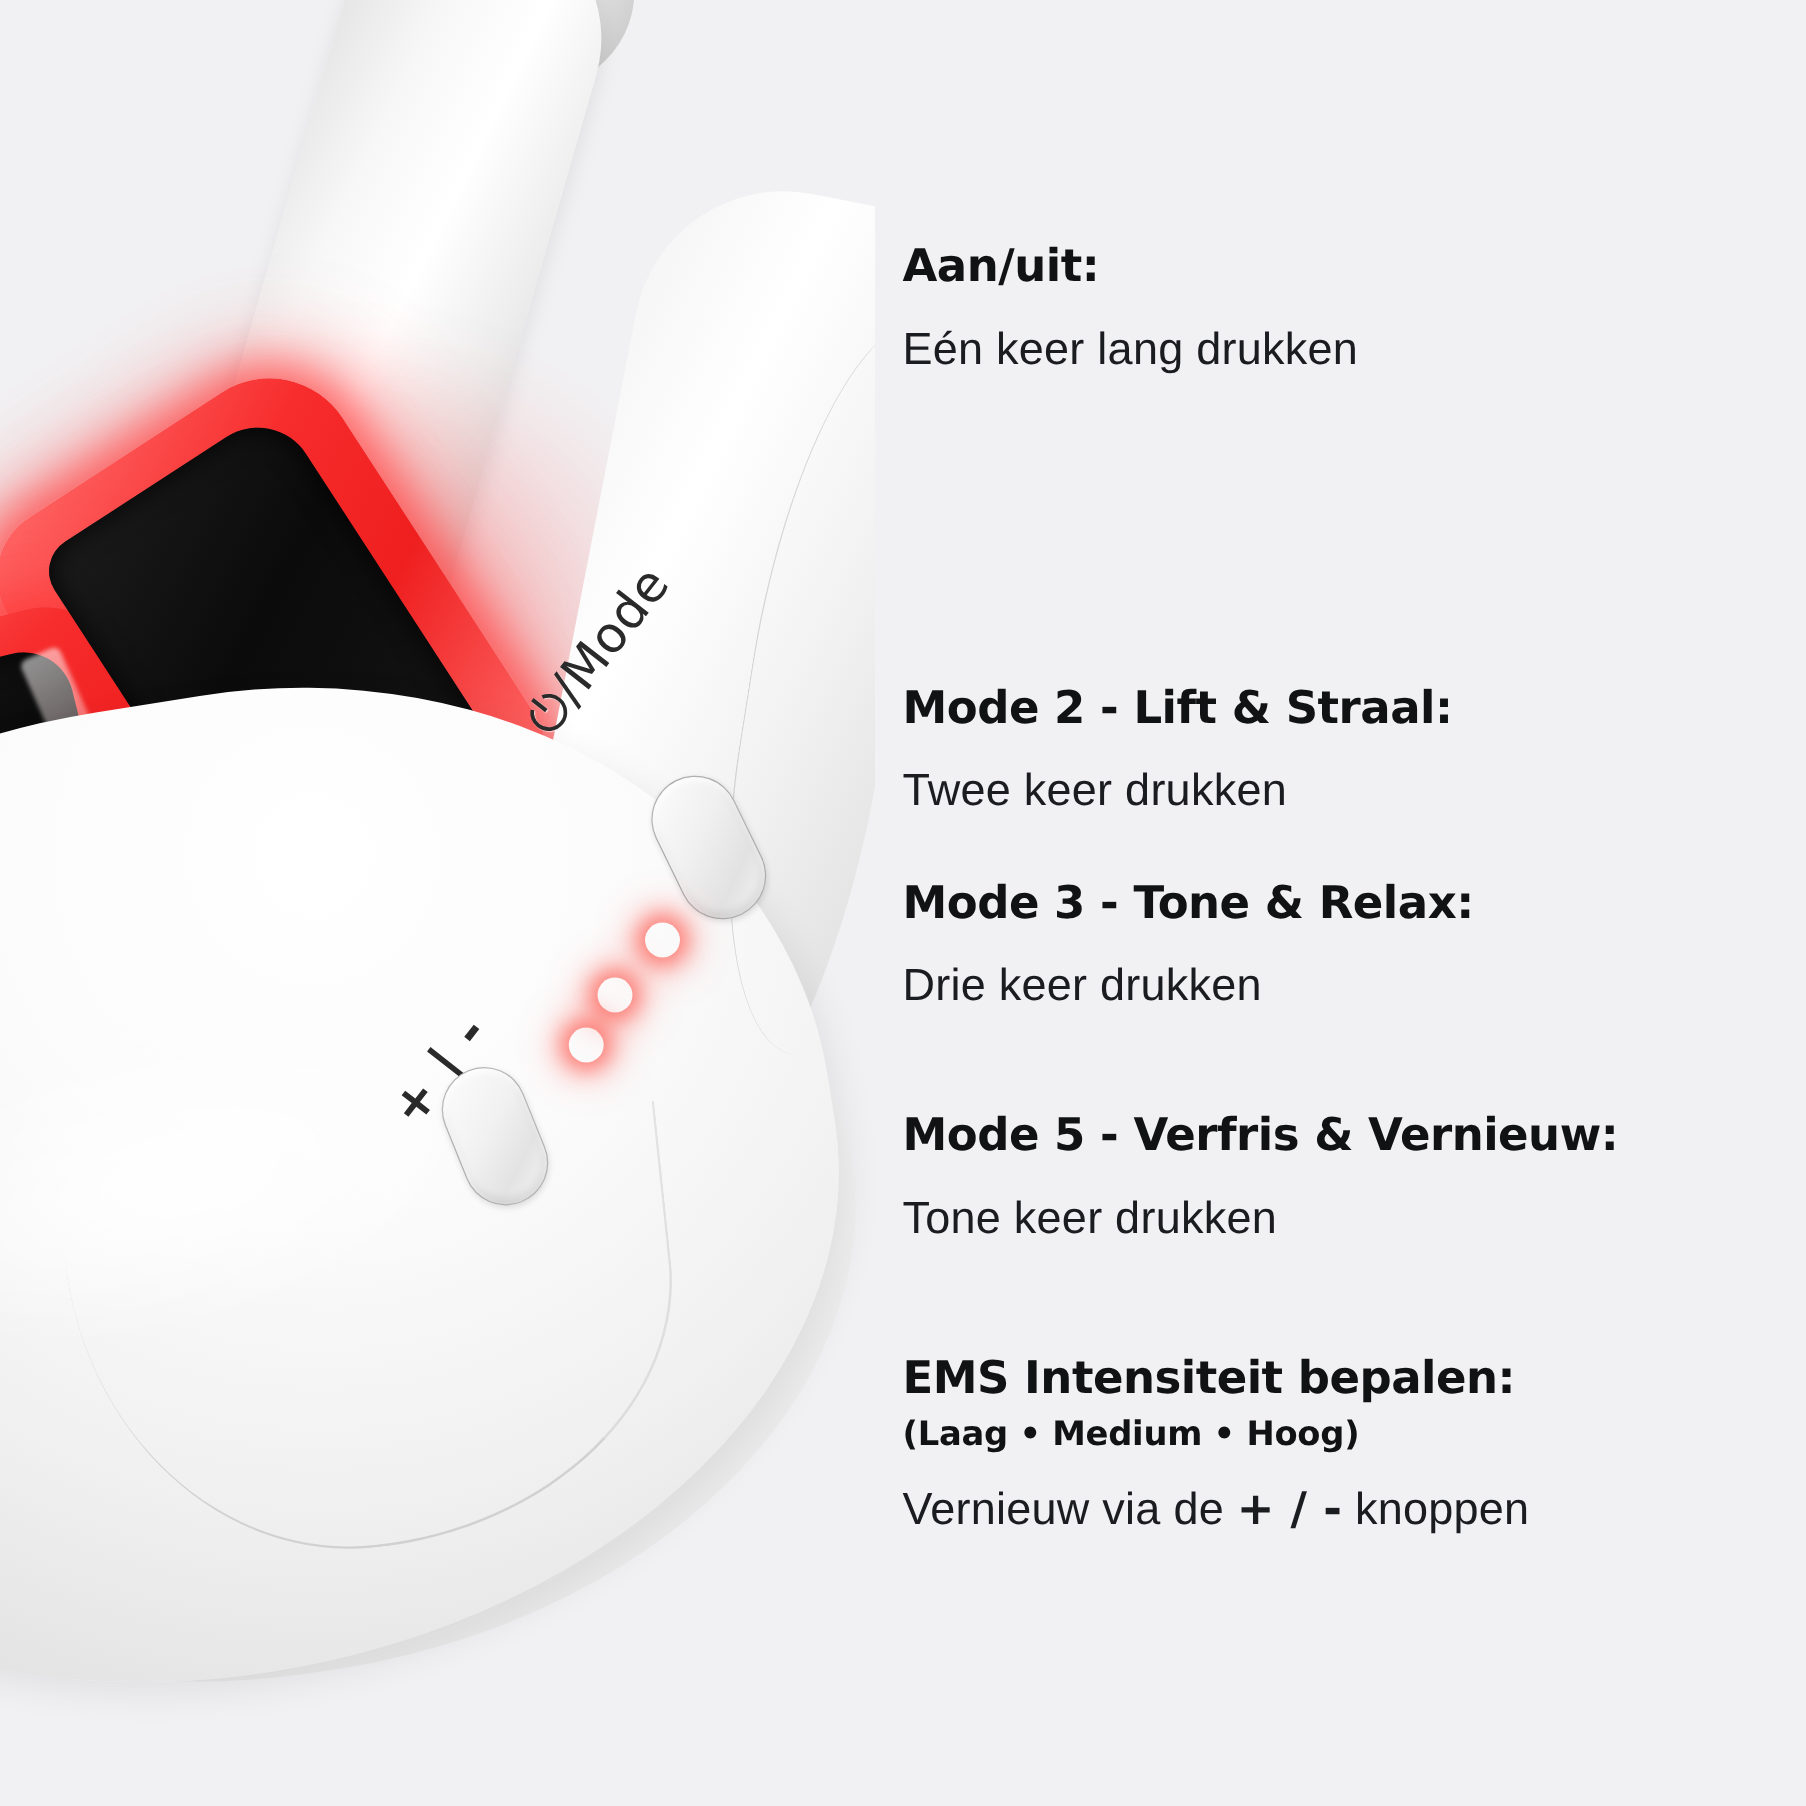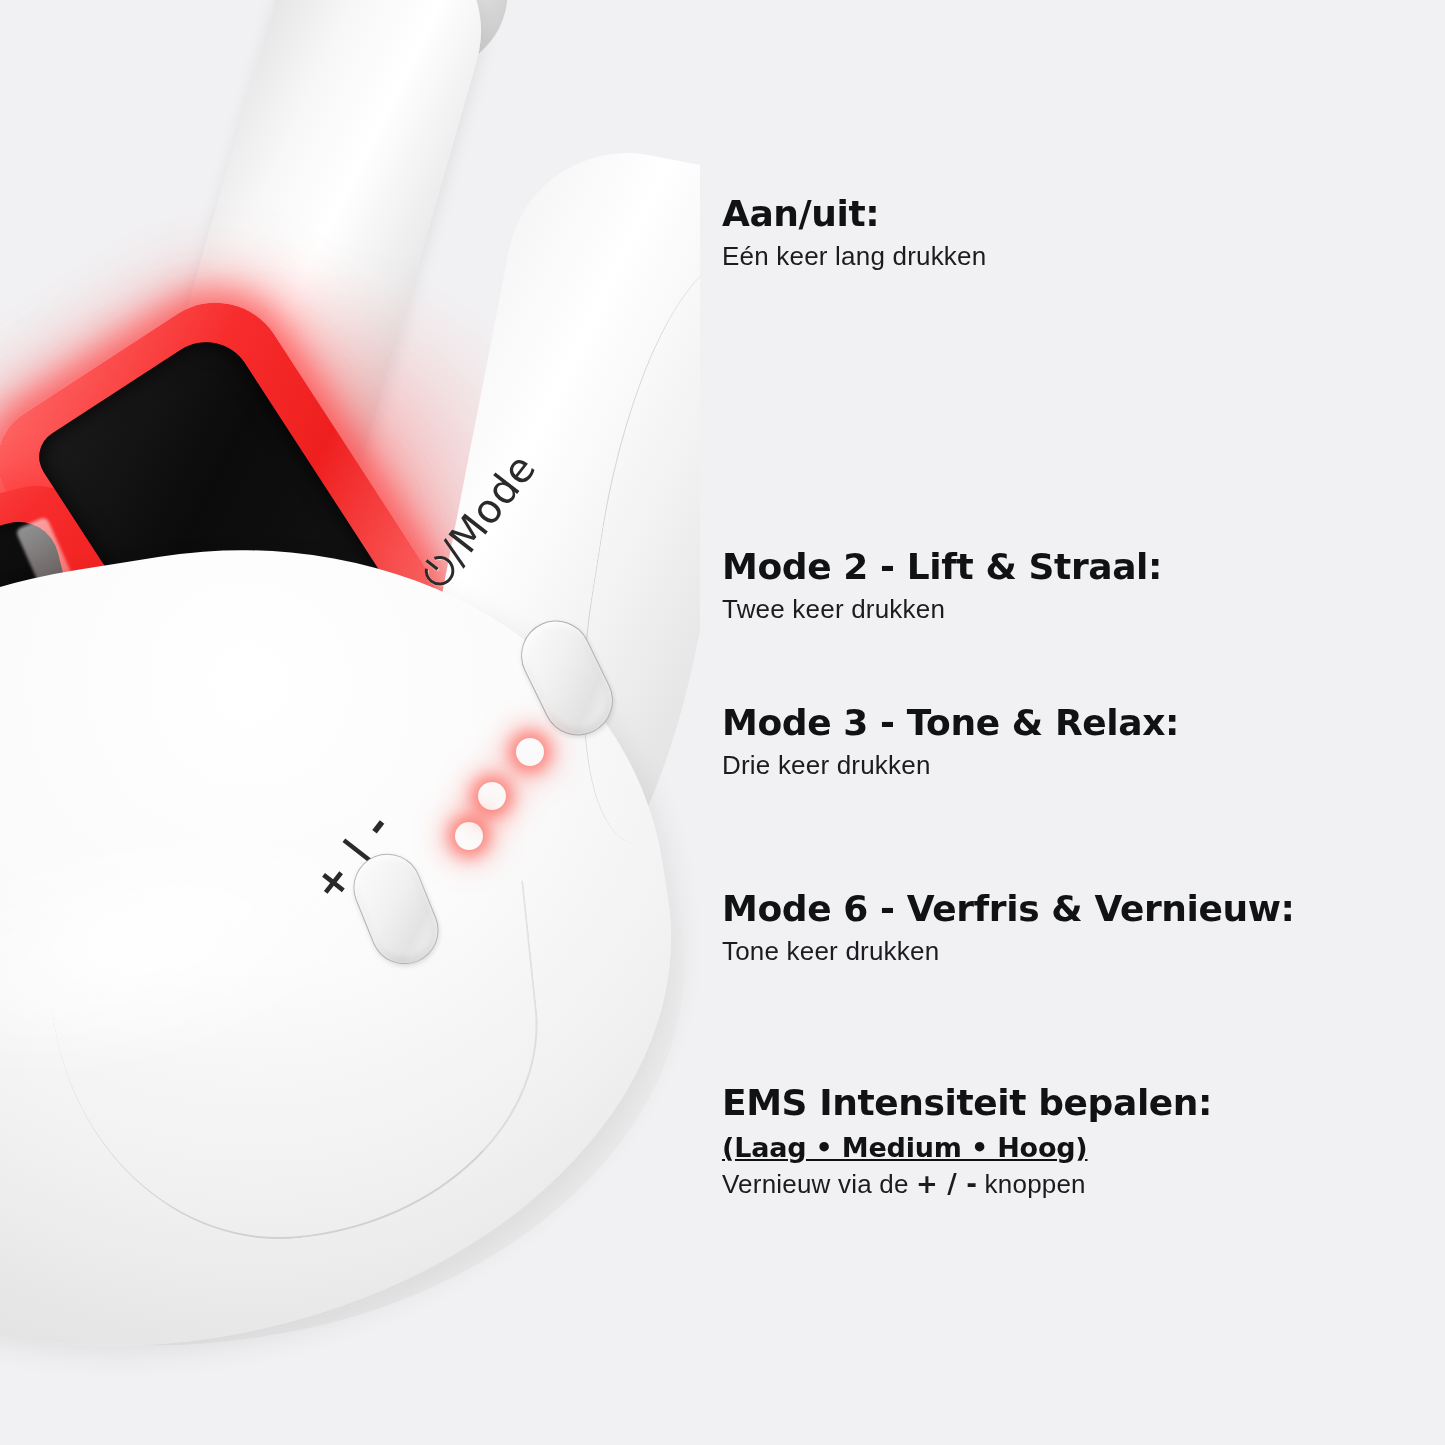--- a/index.html
+++ b/index.html
@@ -180,36 +180,35 @@
     font-size:36px;
     line-height:1.18;
     color:#111214;
     letter-spacing:-.4px;
     white-space:nowrap;
   }
   .hd .reg{font-weight:bold;}
   .sub{
     font-family:"Liberation Sans", sans-serif;
     font-weight:300;
-    font-size:26px;
+    font-size:36px;
     line-height:1.22;
     color:#1b1c1f;
     letter-spacing:.2px;
-    margin-top:6px;
+    margin-top:22px;
     white-space:nowrap;
   }
   .sub-small{
     font-family:"DejaVu Sans", sans-serif;
     font-weight:bold;
     font-size:27px;
     color:#111214;
     letter-spacing:-.2px;
     margin-top:8px;
     white-space:nowrap;
-    text-decoration:underline;
   }
   .b-inline{font-family:"DejaVu Sans", sans-serif;font-weight:bold;}
 
   .blk-aanuit{top:193px;}
   .blk-m1{top:390px;}
   .blk-m2{top:546px;}
   .blk-m3{top:702px;}
   .blk-m4{top:888px;}
   .blk-ems{top:1082px;}
 </style>
@@ -264,21 +263,21 @@
       <div class="hd"><span style="font-weight: 800;">Mode 2</span><span class="reg" style="font-weight: 600;"> - Lift &amp; Straal:</span></div>
       <div class="sub">Twee keer drukken</div>
     </div>
 
     <div class="blk blk-m3">
       <div class="hd"><span style="font-weight: 800; margin-top: 44px;">Mode 3</span><span class="reg" style="font-weight: 600;"> - Tone &amp; Relax:</span></div>
       <div class="sub">Drie keer drukken</div>
     </div>
 
     <div class="blk blk-m4">
-      <div class="hd"><span style="font-weight: 800;">Mode 6</span><span class="reg" style="font-weight: 600;"> - Verfris &amp; Vernieuw:</span></div>
+      <div class="hd"><span style="font-weight: 800;">Mode 5</span><span class="reg" style="font-weight: 600;"> - Verfris &amp; Vernieuw:</span></div>
       <div class="sub">Tone keer drukken</div>
     </div>
 
     <div class="blk blk-ems">
       <div class="hd">EMS Intensiteit bepalen:</div>
       <div class="sub-small">(Laag • Medium • Hoog)</div>
       <div class="sub"><span>Vernieuw via de </span><span class="b-inline">+ / -</span><span> knoppen</span></div>
     </div>
 
   </div>

